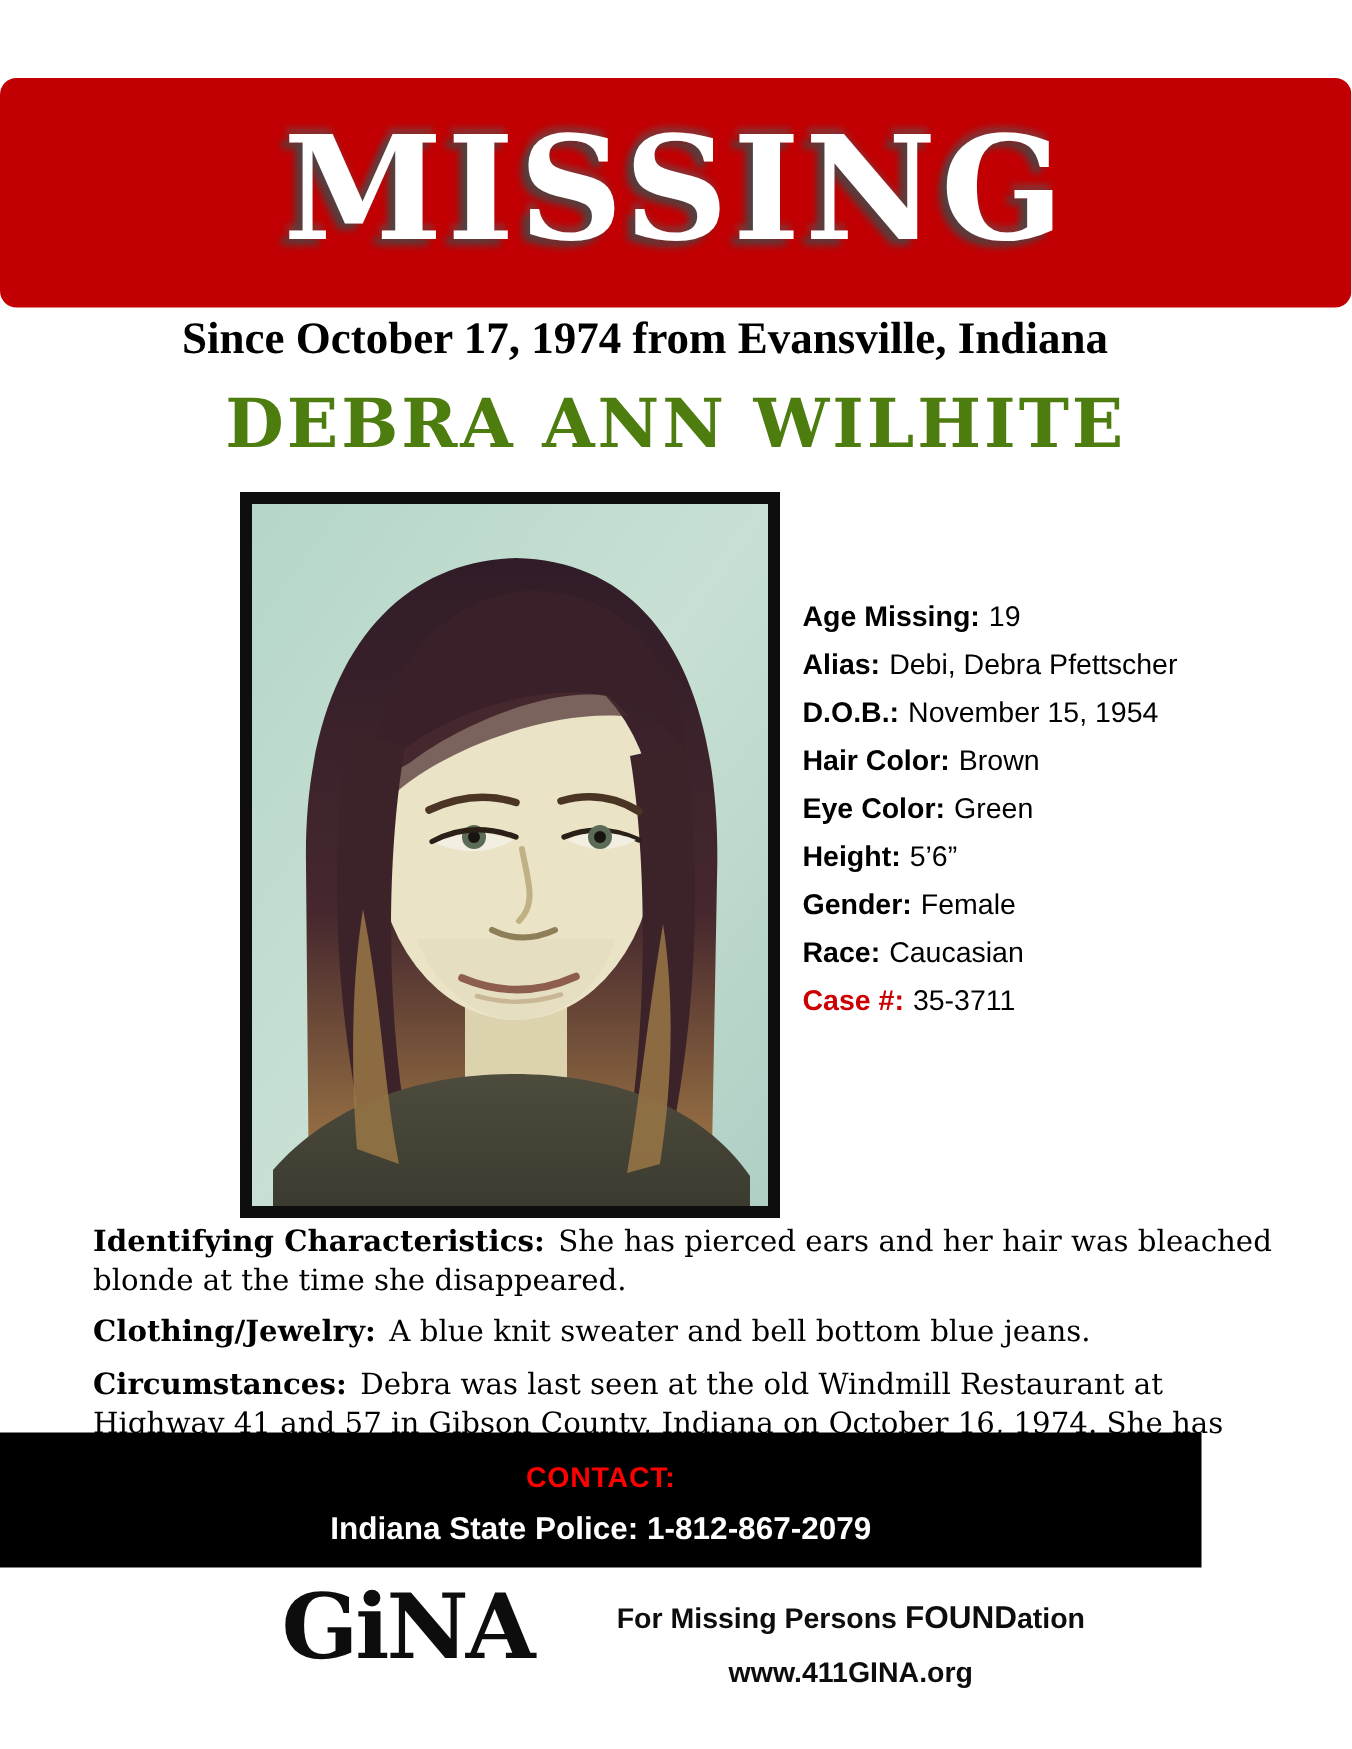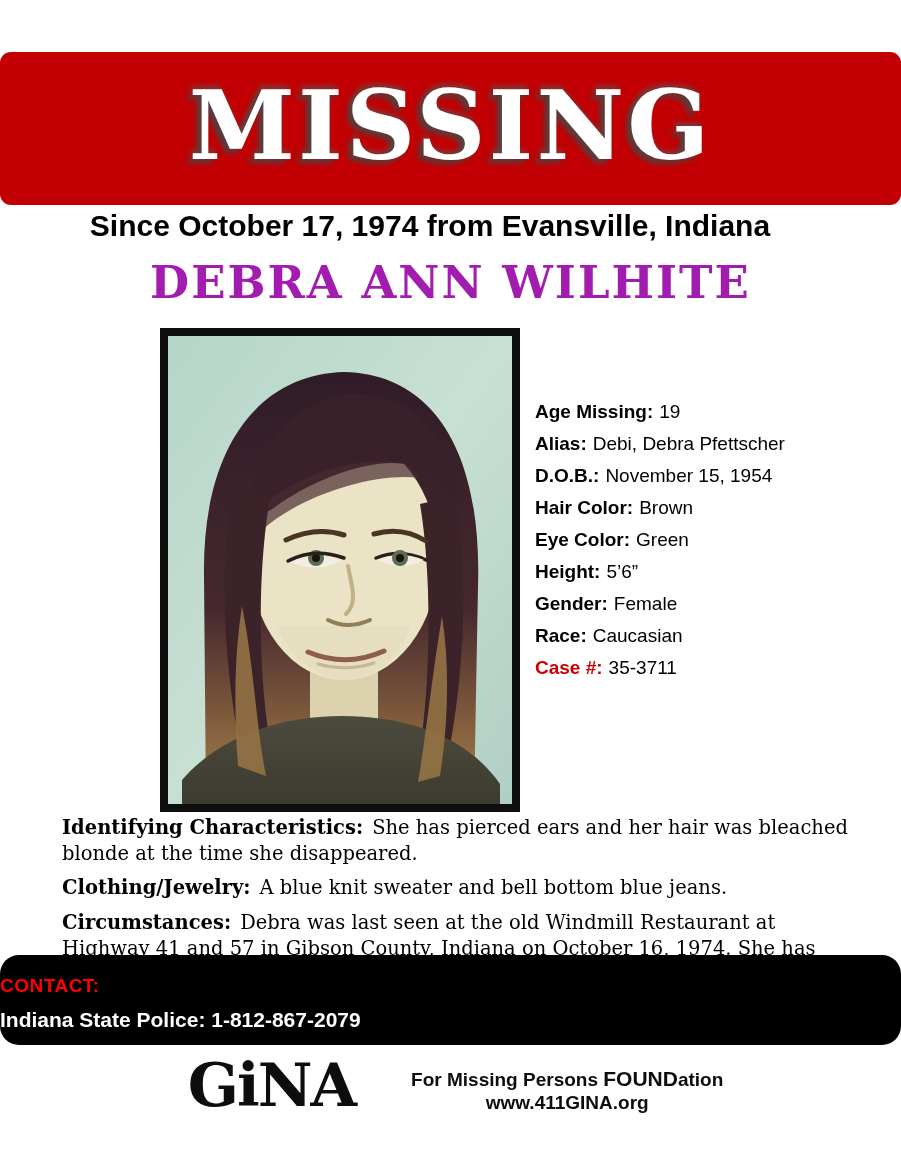--- a/index.html
+++ b/index.html
@@ -28,34 +28,34 @@
     color:#ffffff;
     line-height:1;
     padding-bottom:6px;
     text-shadow:-5px 4px 5px rgba(70,70,70,0.85), -2px -4px 4px rgba(90,90,90,0.55);
   }
 
   
   .subtitle {
     position:absolute; top:209px; left:0; width:844px;
     text-align:center;
-    font-family:Liberation Sans, sans-serif;
+    font-family:Liberation Serif, serif;
     font-weight:bold;
     font-size:30px;
     color:#000000;
     padding-left:16px;
   }
   .person-name {
     position:absolute; top:256px; left:0; width:901px;
     text-align:center;
     font-family:"DejaVu Serif", serif;
     font-weight:bold;
     font-size:45px;
     letter-spacing:2px;
-    color:#a21caf;
+    color:#4d7c0f;
   }
 
   
   .photo-frame {
     position:absolute; top:328px; left:160px;
     width:360px; height:484px;
     border:8px solid #0e0e0e;
     background:#bfdcd2;
   }
   .photo-frame svg { display:block; width:100%; height:100%; }
@@ -77,23 +77,23 @@
     font-family:"DejaVu Serif", serif;
     font-size:19.5px; line-height:1.32;
     color:#000000;
   }
   .paragraphs p { margin-bottom:9px; }
   .para-label { font-weight:bold; margin-right:9px; }
 
   
   .contact-bar {
     position:absolute; top:955px; left:0;
-    width:901px; height:90px;
+    width:801px; height:90px;
     background:#000000;
-    border-radius:19px;
+    text-align:center;
   }
   .contact-heading {
     margin-top:20px;
     font-weight:bold; font-size:19px; letter-spacing:0.5px;
     color:#ff0000;
   }
   .contact-line {
     margin-top:11px;
     font-weight:bold; font-size:21px;
     color:#ffffff;
@@ -108,21 +108,21 @@
   .gina-wordmark {
     font-family:"DejaVu Serif", serif;
     font-weight:bold;
     font-size:60px; line-height:50px;
     letter-spacing:-2px;
     color:#0d0d0d;
   }
   .gina-text { margin-left:8px; margin-top:9px; text-align:center; color:#0d0d0d; }
   .gina-tagline { font-weight:bold; font-size:19px; line-height:20px; white-space:nowrap; }
   .gina-tagline .found { font-size:21px; }
-  .gina-url { font-weight:bold; font-size:19px; line-height:21px; margin-top:2px; }
+  .gina-url { font-weight:bold; font-size:19px; line-height:21px; margin-top:15px; }
 </style>
 </head>
 <body>
 
 <div class="page">
 
   <div class="banner">
     <div class="banner-title">MISSING</div>
   </div>
 

